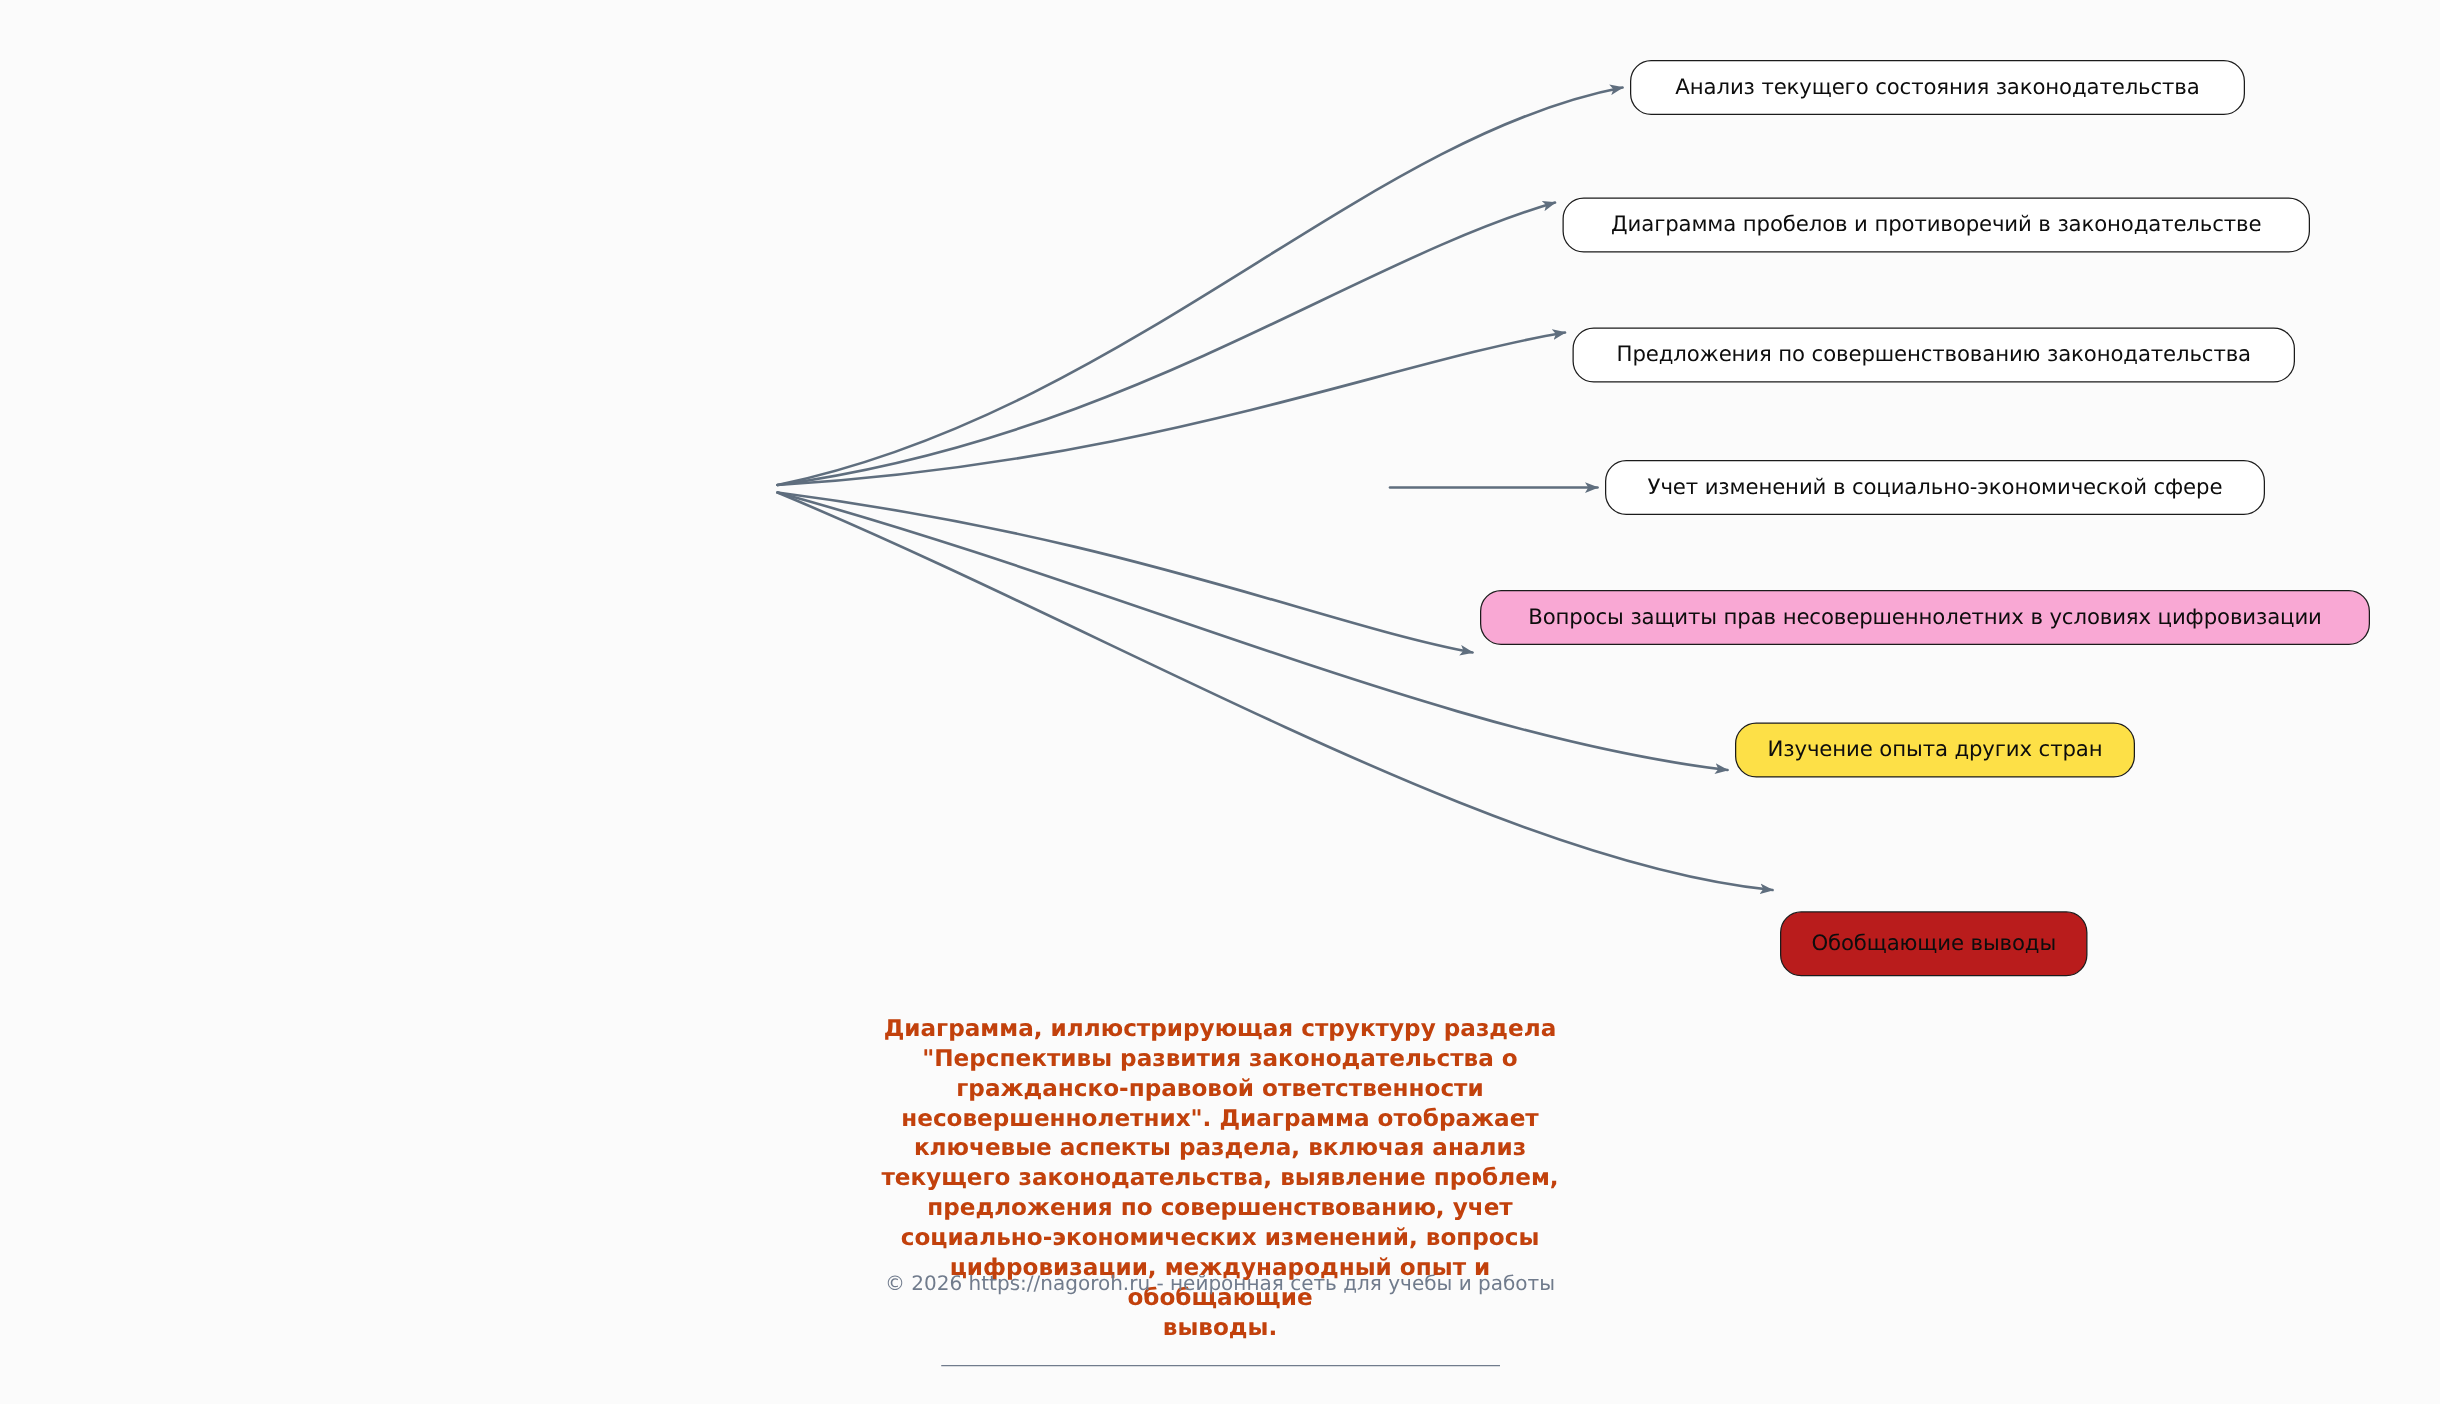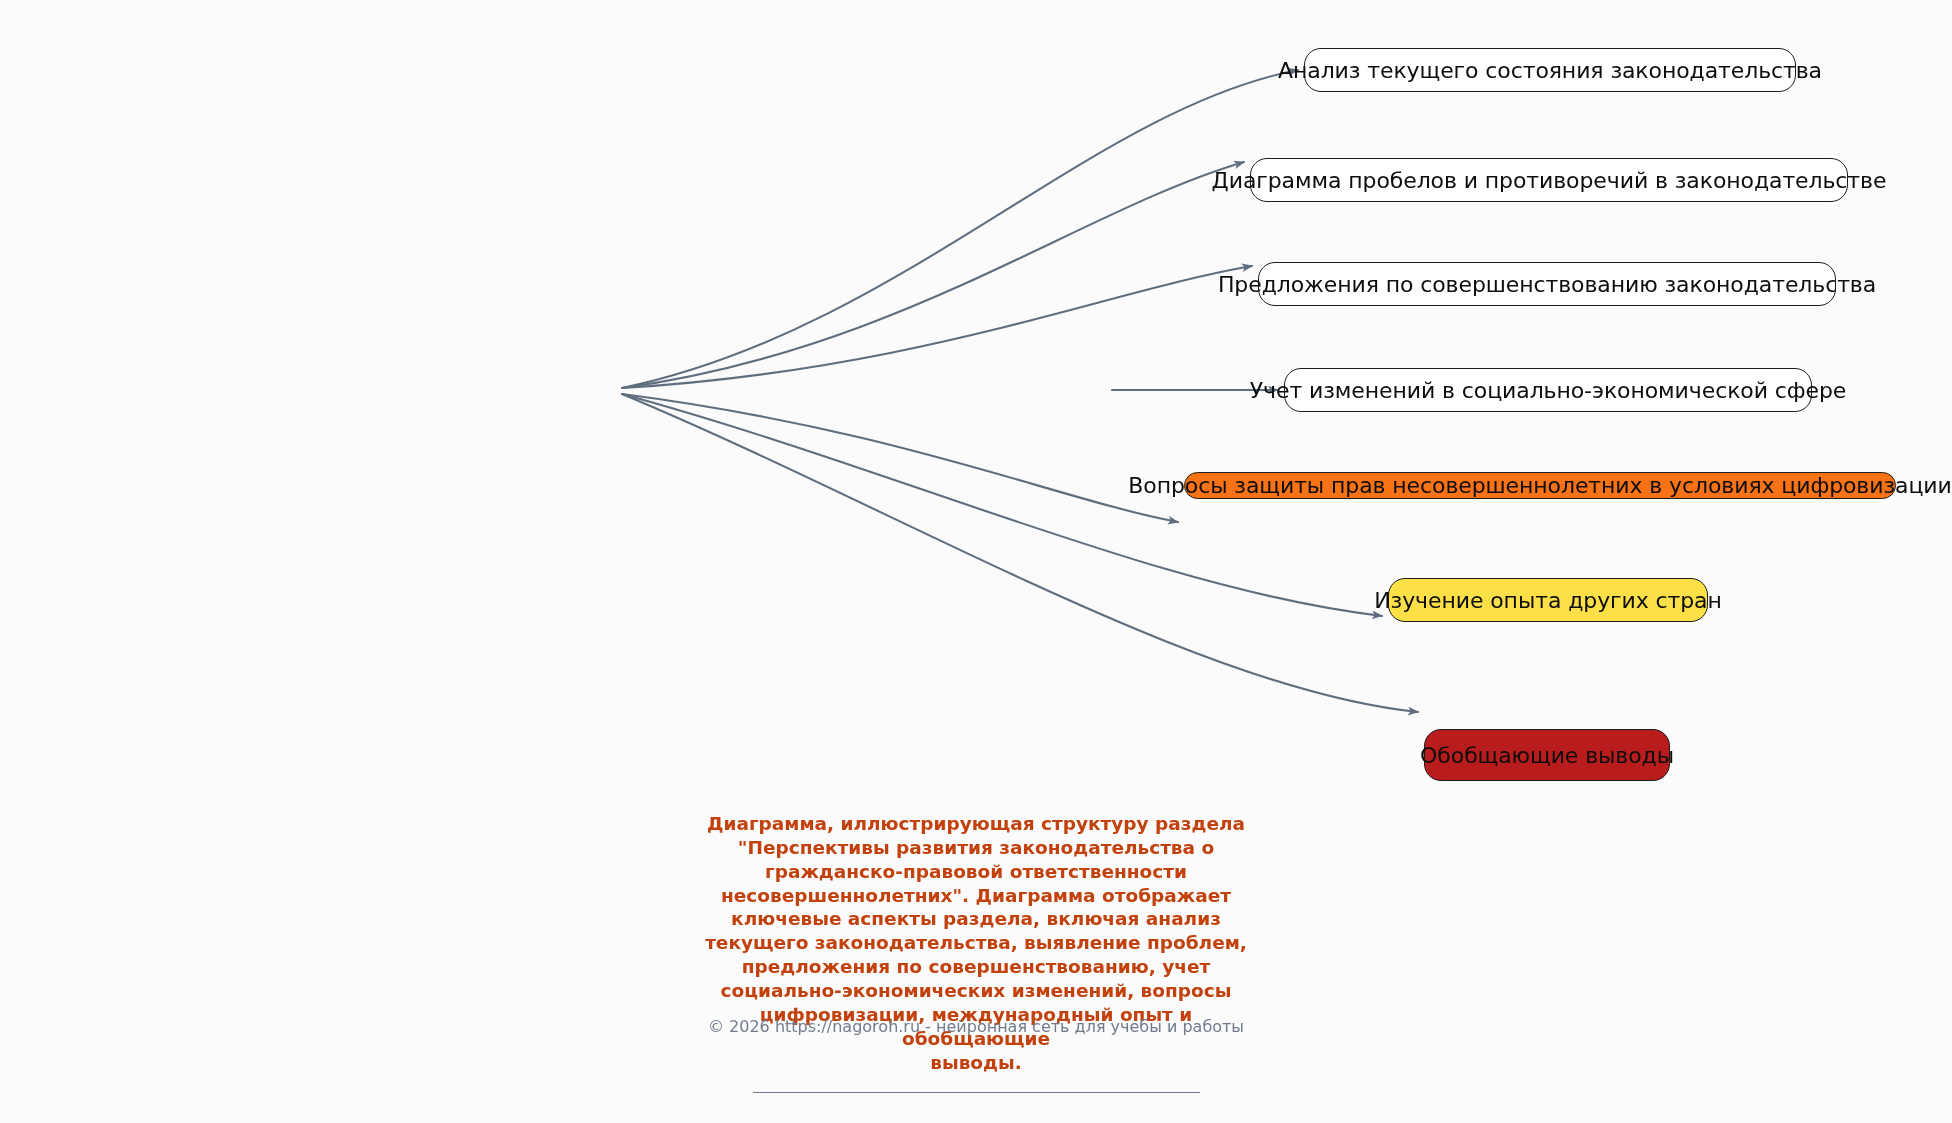--- a/index.html
+++ b/index.html
@@ -54,21 +54,21 @@
     letter-spacing: -0.1px;
     padding: 0 16px;
     box-shadow: 4px 5px 3px rgba(0,0,0,0.30);
   }
 
   .node-leaf {
     background: #ffffff;
     border: 1.6px solid #1b1b1b;
     border-radius: 17px;
     color: #0d0d0d;
-    font-size: 22px;
+    font-size: 17px;
     letter-spacing: -0.1px;
     padding: 0 16px;
   }
 
   
   #caption-block {
     position: absolute;
     left: 696px;
     top: 812px;
     width: 560px;
@@ -126,21 +126,21 @@
       </div>
       <div class="node node-leaf" style="left: 1250px; top: 158px; width: 598px; height: 44px; background: rgb(255, 255, 255); border-color: rgb(27, 27, 27);">
         <span>Диаграмма пробелов и противоречий в законодательстве</span>
       </div>
       <div class="node node-leaf" style="left: 1258px; top: 262px; width: 578px; height: 44px; background: rgb(255, 255, 255); border-color: rgb(27, 27, 27);">
         <span>Предложения по совершенствованию законодательства</span>
       </div>
       <div class="node node-leaf" style="left: 1284px; top: 368px; width: 528px; height: 44px; background: rgb(255, 255, 255); border-color: rgb(27, 27, 27);">
         <span>Учет изменений в социально-экономической сфере</span>
       </div>
-      <div class="node node-leaf" style="left: 1184px; top: 472px; width: 712px; height: 27px; background: #f97316; border-color: rgb(27, 27, 27);">
+      <div class="node node-leaf" style="left: 1184px; top: 472px; width: 712px; height: 44px; background: #f9a8d4; border-color: rgb(27, 27, 27);">
         <span>Вопросы защиты прав несовершеннолетних в условиях цифровизации</span>
       </div>
       <div class="node node-leaf" style="left: 1388px; top: 578px; width: 320px; height: 44px; background: #fde047; border-color: rgb(27, 27, 27);">
         <span>Изучение опыта других стран</span>
       </div>
       <div class="node node-leaf" style="left: 1424px; top: 686px; width: 246px; height: 52px; background: #b91c1c; border-color: rgb(27, 27, 27); margin-top: 43px;">
         <span>Обобщающие выводы</span>
       </div>
     </div>
 

